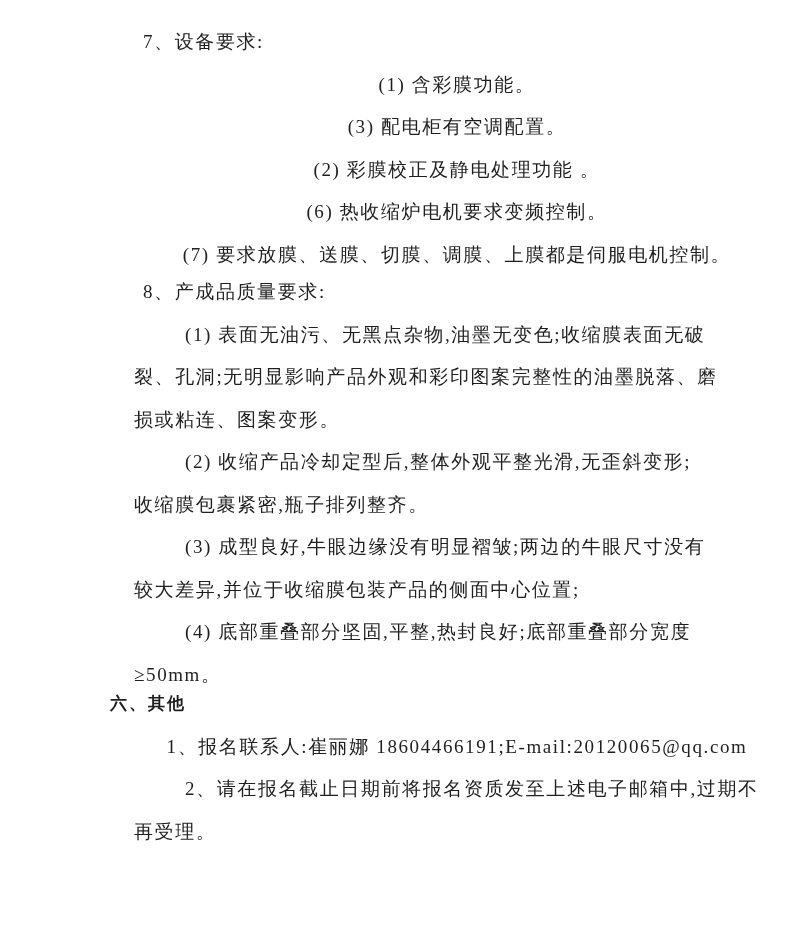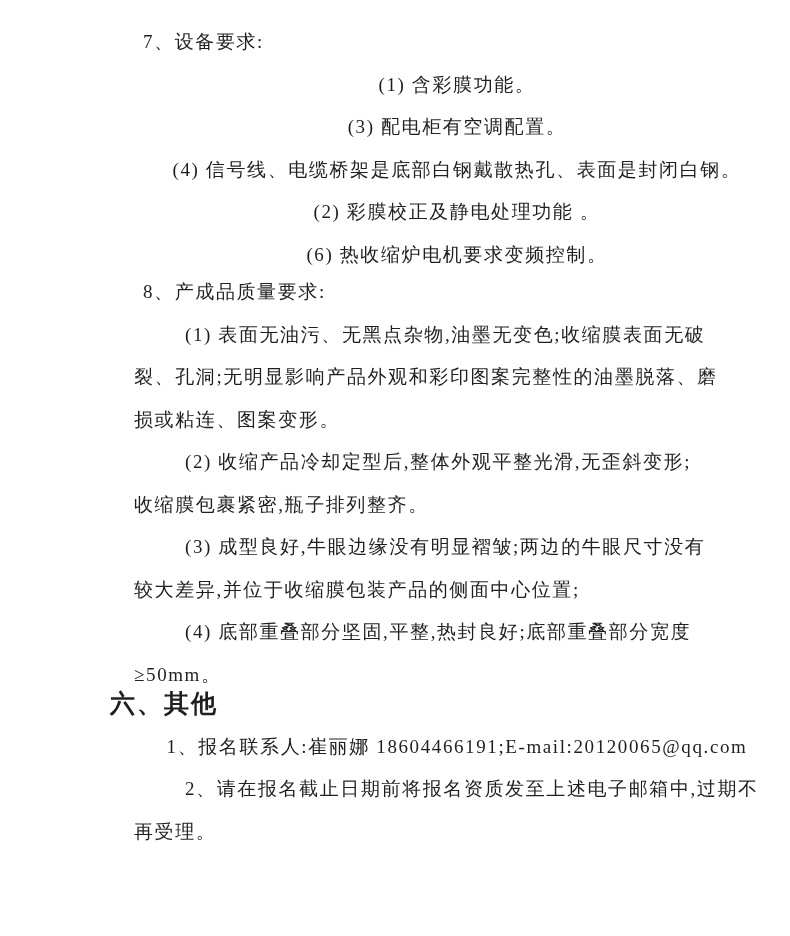--- a/index.html
+++ b/index.html
@@ -32,38 +32,38 @@
   
   .doc-body .s-sub  { text-indent: 42px; }
   
   .doc-body .s-item { text-indent: 51px; text-align: center; }
   
   .doc-body .s-body { text-indent: 51px; white-space: pre-line; margin-left: 33px; }
   
   .doc-body .s-head {
     text-indent: 9px;
     font-weight: bold;
-    font-size: 25px;
+    font-size: 17px;
     letter-spacing: 2px;
   }
   
   .doc-body .s-tight  { margin-top: -5px; }
   .doc-body .s-tight2 { margin-top: -13px; }
 </style>
 </head>
 <body>
 
 <div class="page">
   <div class="doc-body">
       <p class="para s-sub">7、设备要求:</p>
       <p class="para s-item">(1) 含彩膜功能。</p>
       <p class="para s-item">(3) 配电柜有空调配置。</p>
-      <p class="para s-item">(4) 信号线、电缆桥架是底部白钢戴散热孔、表面是封闭白钢。</p>
       <p class="para s-item">(2) 彩膜校正及静电处理功能 。</p>
       <p class="para s-item">(6) 热收缩炉电机要求变频控制。</p>
+      <p class="para s-item">(7) 要求放膜、送膜、切膜、调膜、上膜都是伺服电机控制。</p>
       <p class="para s-sub s-tight">8、产成品质量要求:</p>
       <p class="para s-body">(1) 表面无油污、无黑点杂物,油墨无变色;收缩膜表面无破
 裂、孔洞;无明显影响产品外观和彩印图案完整性的油墨脱落、磨
 损或粘连、图案变形。</p>
       <p class="para s-body">(2) 收缩产品冷却定型后,整体外观平整光滑,无歪斜变形;
 收缩膜包裹紧密,瓶子排列整齐。</p>
       <p class="para s-body">(3) 成型良好,牛眼边缘没有明显褶皱;两边的牛眼尺寸没有
 较大差异,并位于收缩膜包装产品的侧面中心位置;</p>
       <p class="para s-body">(4) 底部重叠部分坚固,平整,热封良好;底部重叠部分宽度
 ≥50mm。</p>

